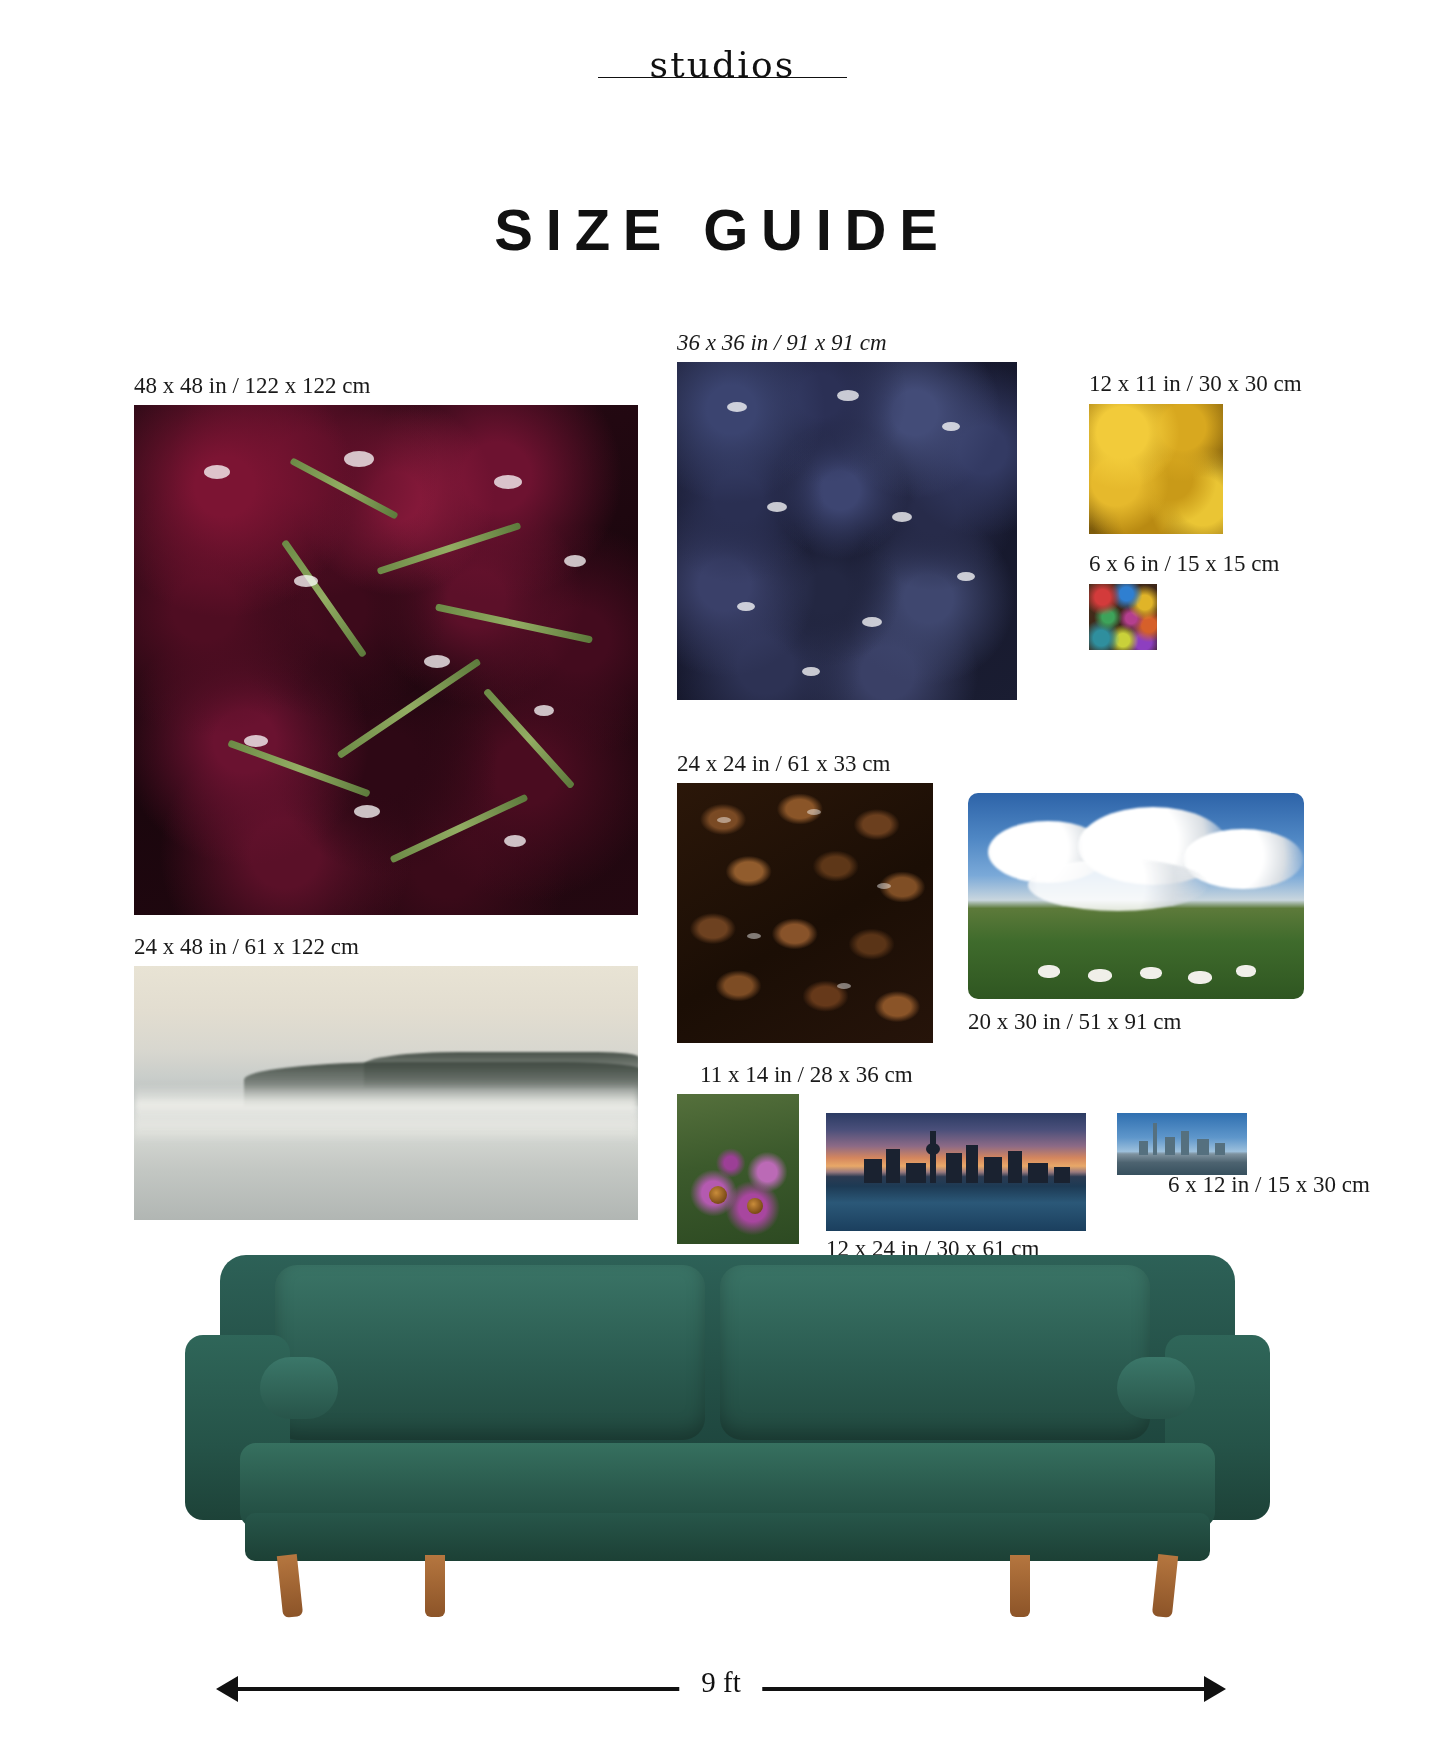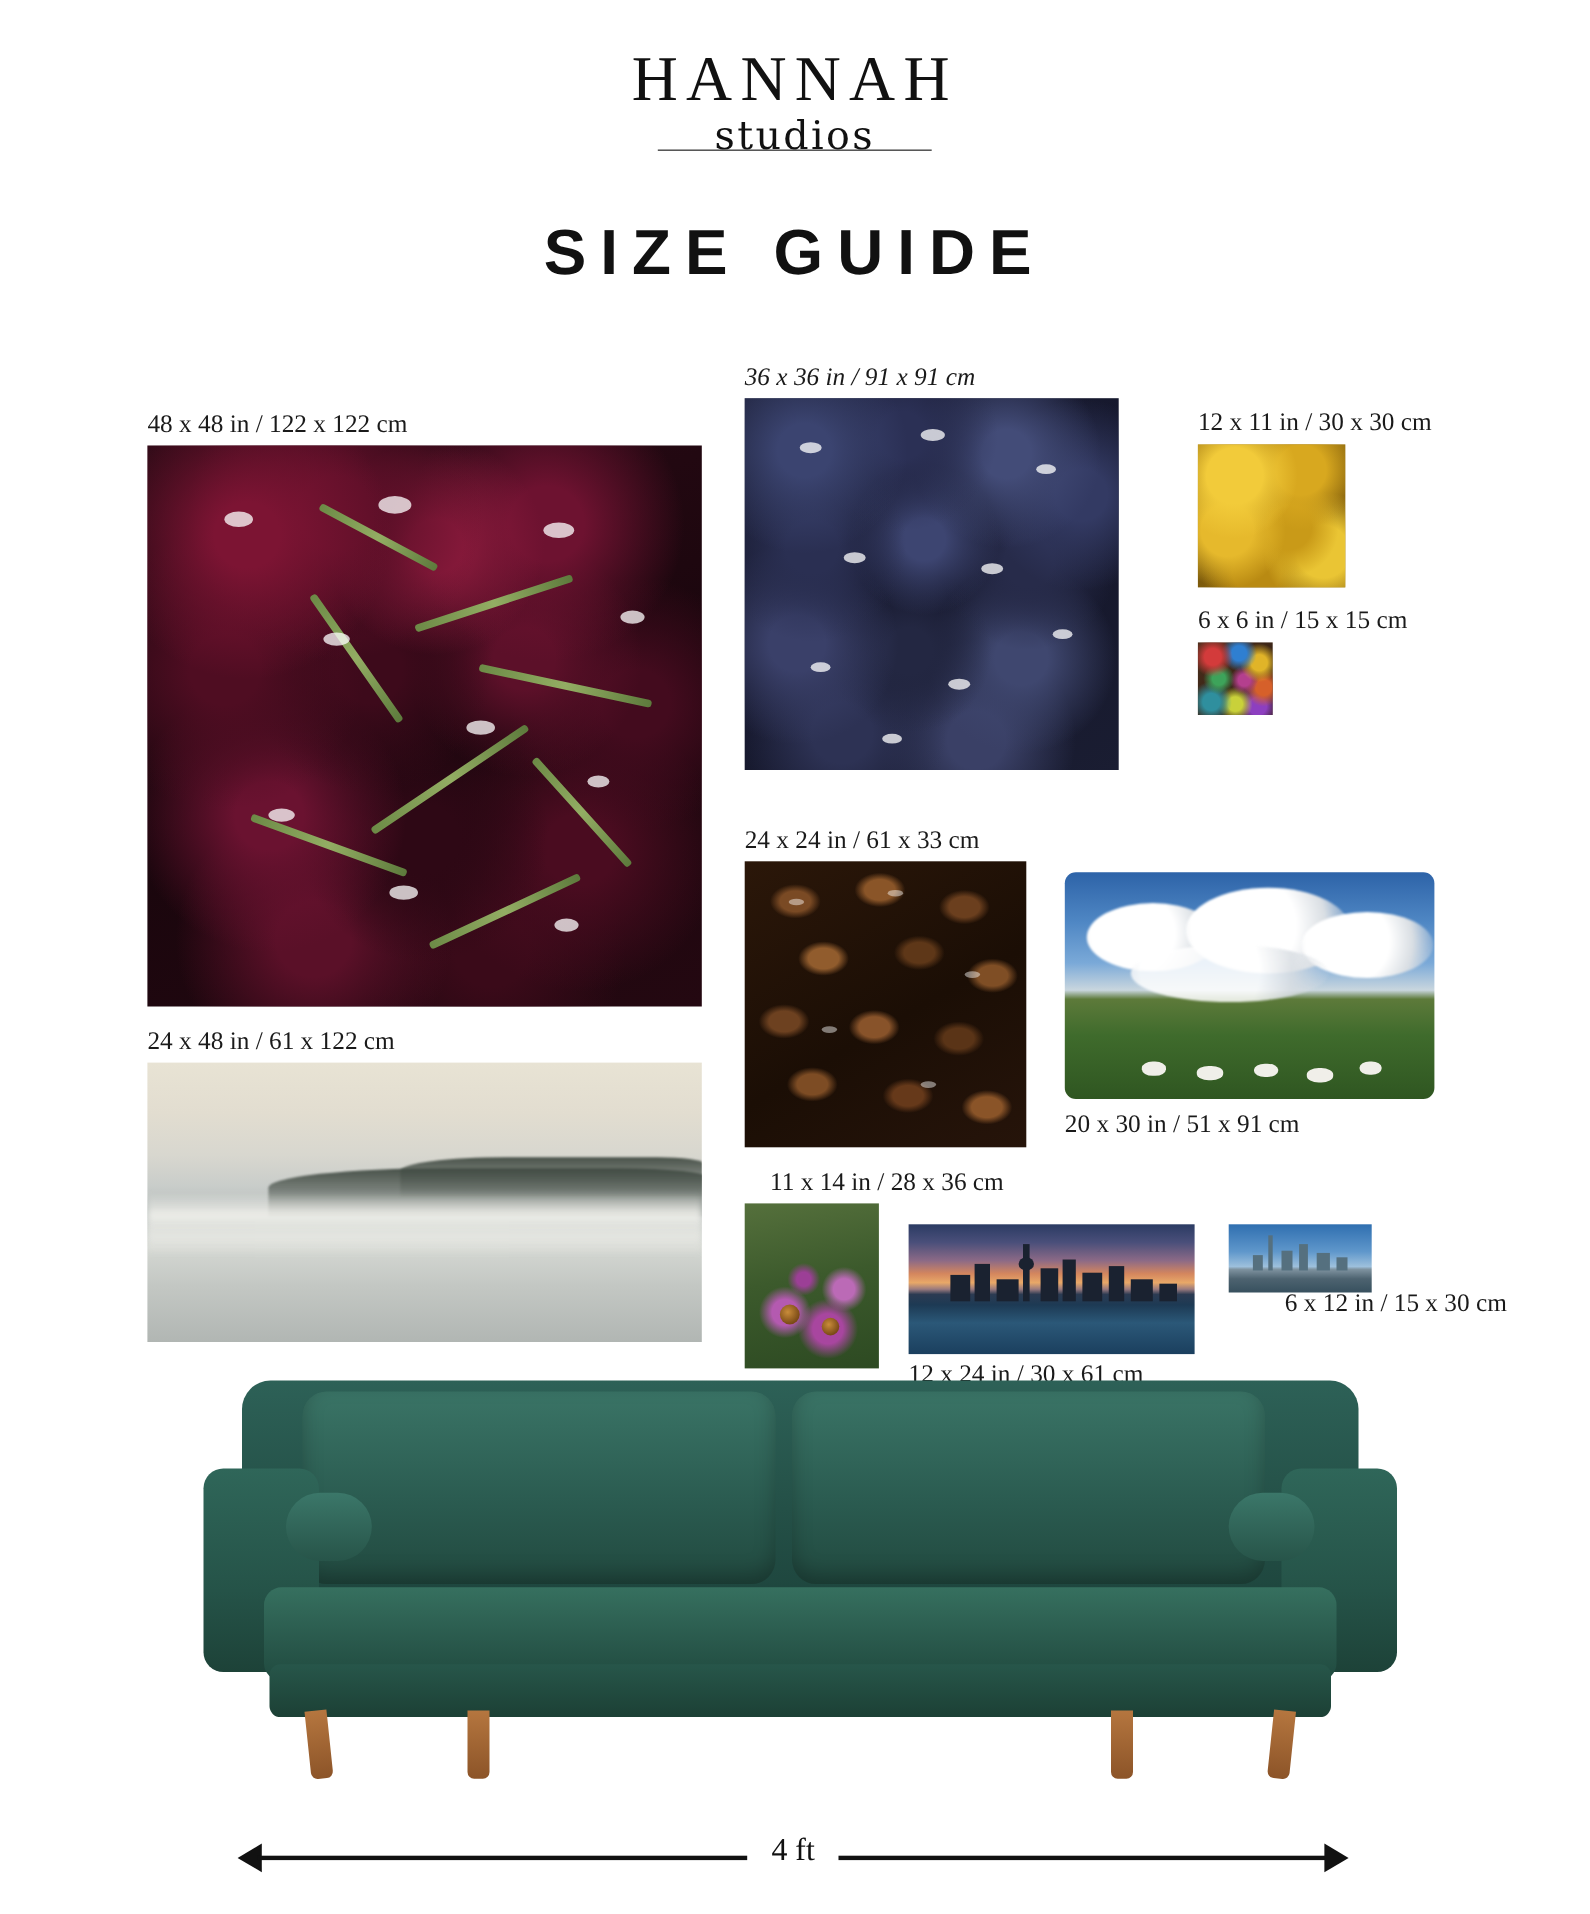--- a/index.html
+++ b/index.html
@@ -373,21 +373,20 @@
     padding: 0 22px;
     font-family: "Liberation Serif", serif;
     font-size: 29px;
     color: #111;
   }
 </style>
 </head>
 <body>
 
 <div class="logo-block">
-  <div class="logo-line1">HANNAH</div>
   <div class="logo-script">studios</div>
 </div>
 
 <div class="page-title">SIZE GUIDE</div>
 
 <div class="size-label" style="left:134px; top:373px;">48 x 48 in / 122 x 122 cm</div>
 <div class="size-label" style="left:134px; top:934px;">24 x 48 in / 61 x 122 cm</div>
 <div class="size-label" style="left:677px; top:330px;font-style:italic;">36 x 36 in / 91 x 91 cm</div>
 <div class="size-label" style="left:677px; top:751px;">24 x 24 in / 61 x 33 cm</div>
 <div class="size-label" style="left:1089px; top:371px;">12 x 11 in / 30 x 30 cm</div>
@@ -502,14 +501,14 @@
   <div class="leg leg-1"></div>
   <div class="leg leg-2"></div>
   <div class="leg leg-3"></div>
   <div class="leg leg-4"></div>
 </div>
 
 <div class="measure">
   <div class="arrow-head arrow-left"></div>
   <div class="measure-line"></div>
   <div class="arrow-head arrow-right"></div>
-  <div class="measure-label">4 ft</div>
+  <div class="measure-label">9 ft</div>
 </div>
 
 </body></html>

